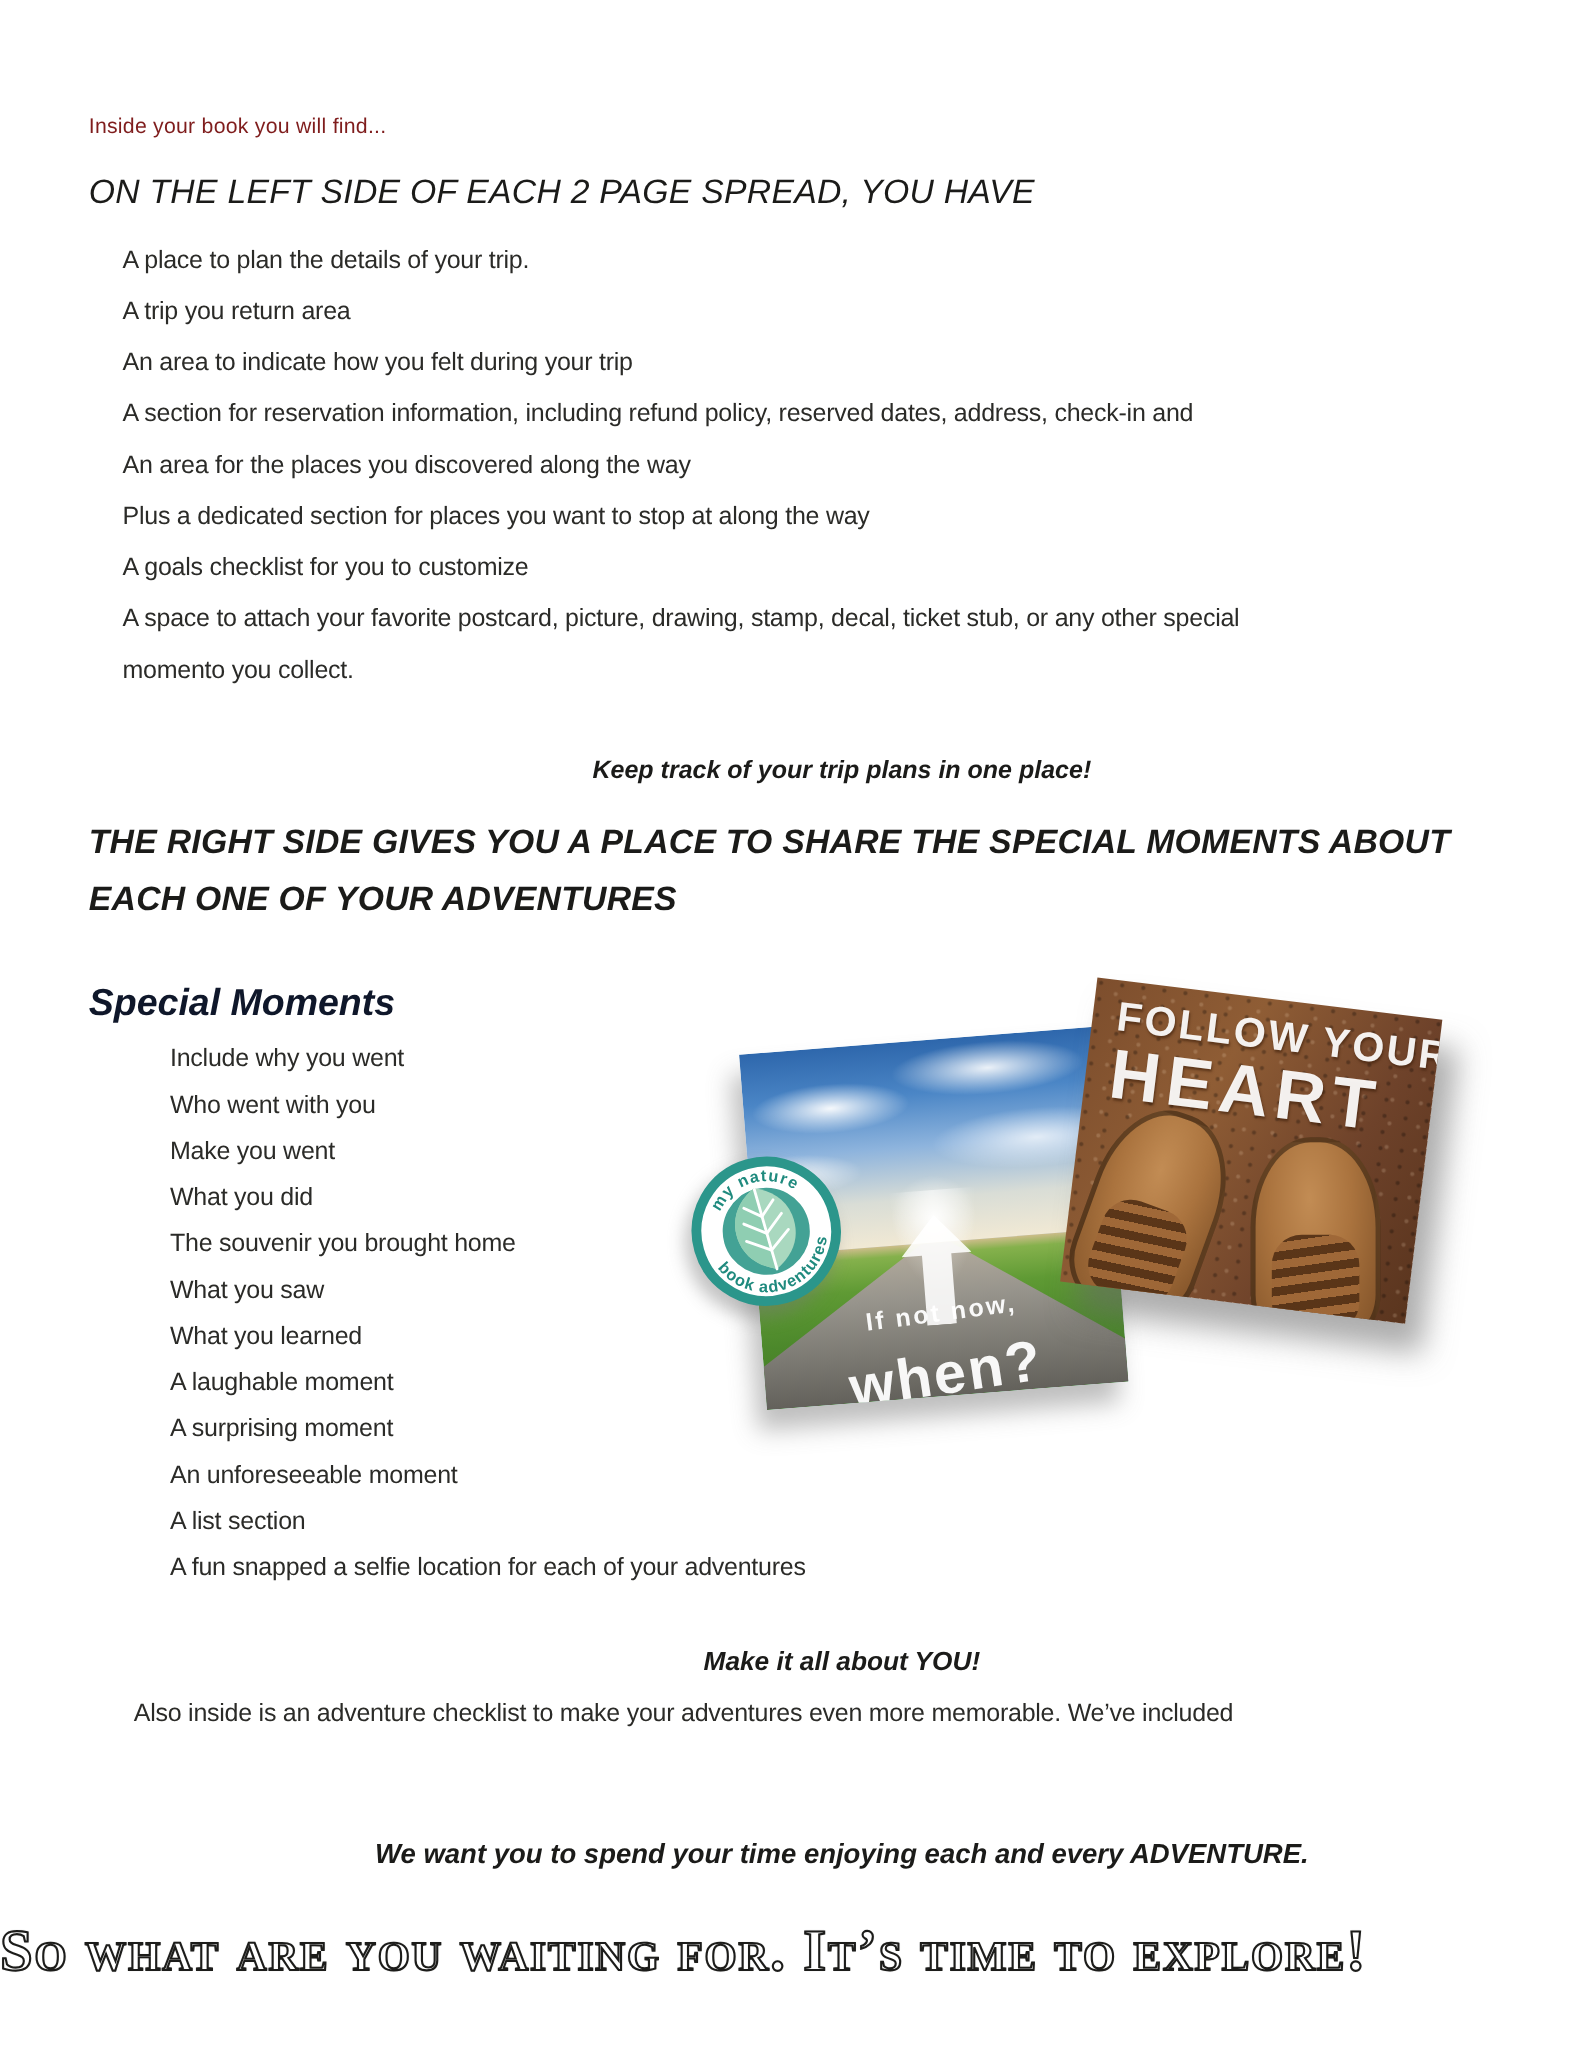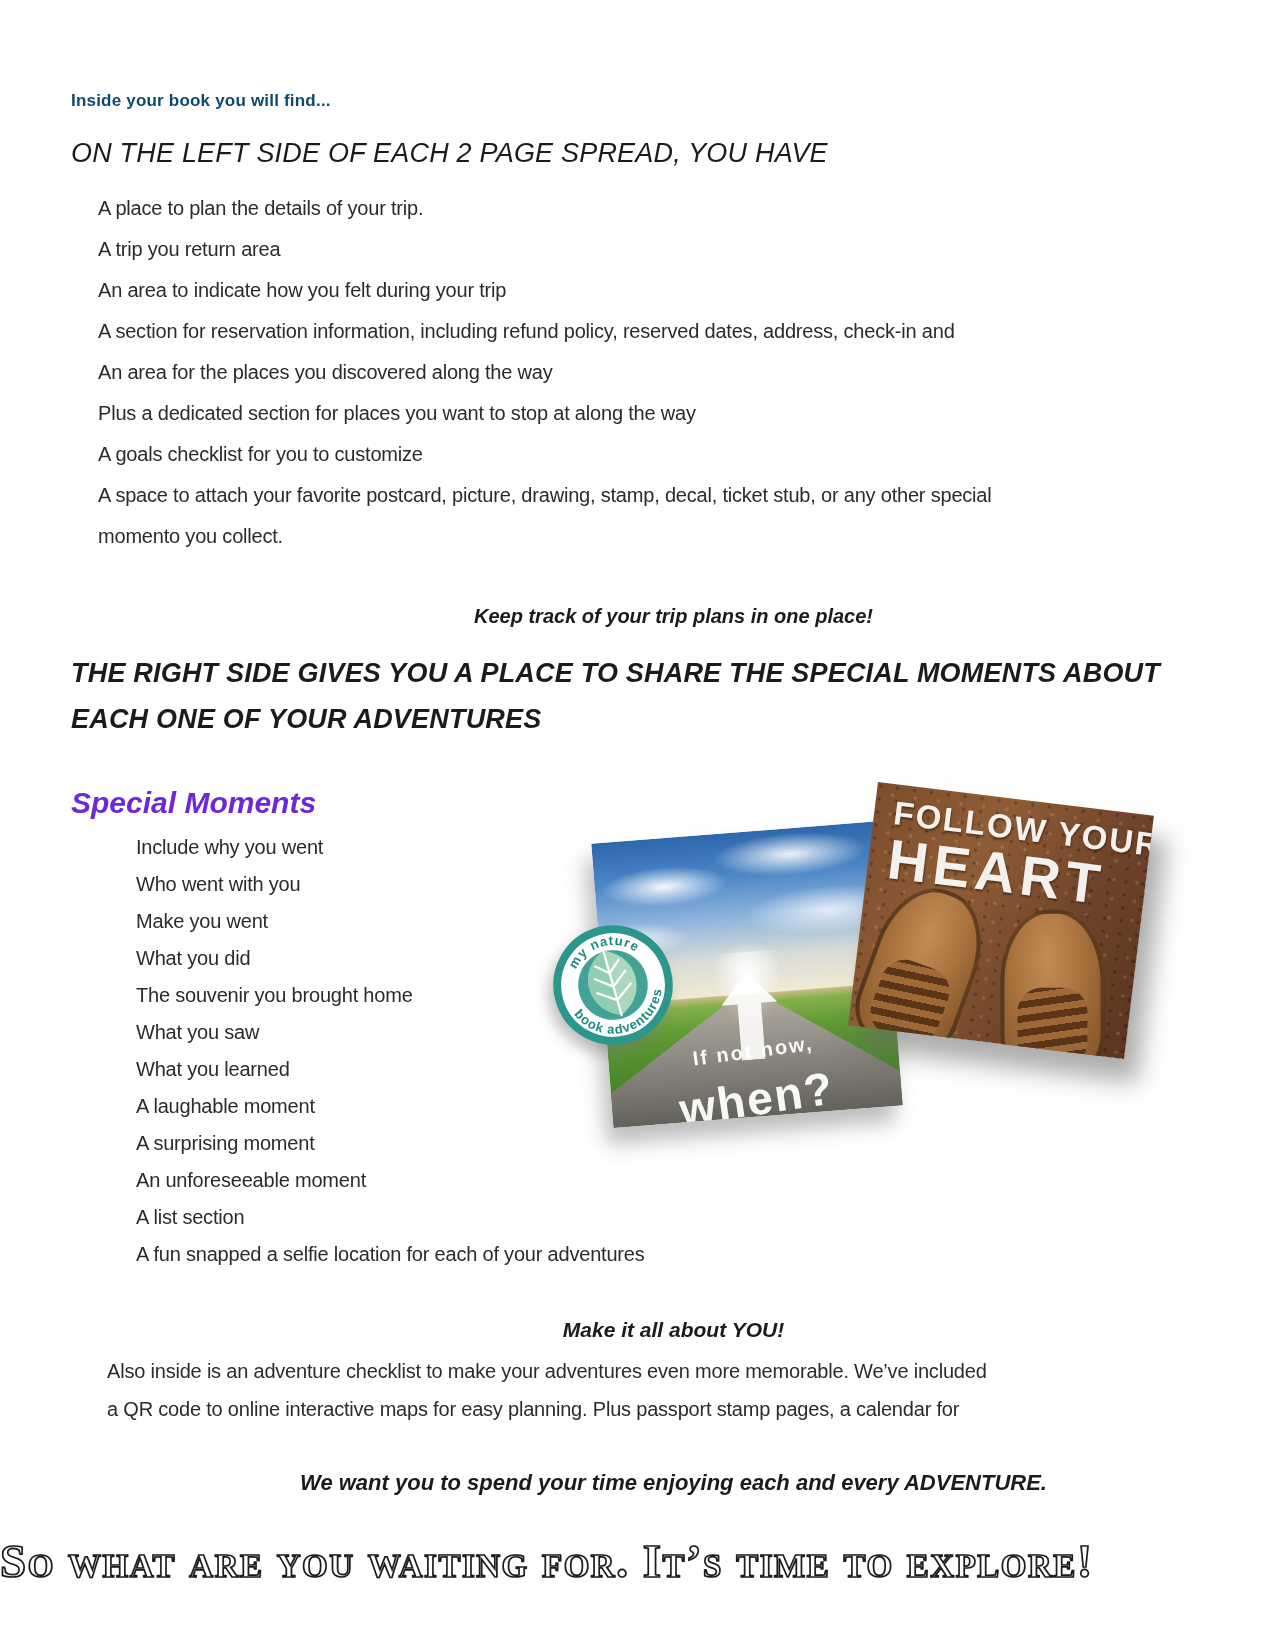--- a/index.html
+++ b/index.html
@@ -1,27 +1,27 @@
 <!DOCTYPE html>
 <html><head>
 <meta charset="utf-8">
 <style>
   html,body{margin:0;padding:0;background:#ffffff;}
   #page{position:relative;width:1275px;height:1650px;background:#ffffff;overflow:hidden;
         font-family:"Liberation Sans",sans-serif;color:#2b2b28;}
   .abs{position:absolute;}
   .nowrap{white-space:nowrap;}
 
-  .intro{left:71px;top:91px;font-size:17px;color:#0c4a6e;letter-spacing:.2px;font-weight:bold;}
+  .intro{left:71px;top:91px;font-size:17px;color:#7f1d1d;letter-spacing:.2px;}
   .h1{left:71px;top:138px;font-size:27px;font-weight:normal;font-style:italic;color:#1b1b19;letter-spacing:.2px;}
   .list-left{left:98px;top:188px;font-size:20px;line-height:41px;letter-spacing:-.2px;color:#2b2b28;}
   .centerline{left:0;width:1275px;text-align:center;font-weight:bold;font-style:italic;color:#1b1b19;padding-left:36px;}
   .keep{top:605px;font-size:20px;}
   .h2{left:71px;top:650px;font-size:27px;font-weight:bold;font-style:italic;color:#1b1b19;line-height:46px;letter-spacing:.2px;}
-  .sm-head{left:71px;top:786px;font-size:30px;font-weight:bold;font-style:italic;color:#6d28d9;}
+  .sm-head{left:71px;top:786px;font-size:30px;font-weight:bold;font-style:italic;color:#0f172a;}
   .list-sm{left:107px;top:829px;font-size:20px;line-height:37px;letter-spacing:-.2px;color:#2b2b28;margin-left:29px;}
   .make{top:1318px;font-size:21px;}
   .para{left:107px;top:1352px;font-size:20px;line-height:38px;letter-spacing:-.2px;color:#2b2b28;}
   .wewant{top:1470px;font-size:22px;}
   .cta{left:0;width:1092px;top:1534px;text-align:center;
        font-family:"Liberation Serif",serif;font-variant:small-caps;font-weight:bold;
        font-size:47px;letter-spacing:1.5px;color:#ffffff;
        -webkit-text-stroke:1.7px #1c1c1a;text-shadow:0 0 1px #1c1c1a,0 0 1px #1c1c1a;}
 
   
@@ -115,21 +115,20 @@
     <div class="nowrap">A surprising moment</div>
     <div class="nowrap">An unforeseeable moment</div>
     <div class="nowrap">A list section</div>
     <div class="nowrap">A fun snapped a selfie location for each of your adventures</div>
   </div>
 
   <div class="abs centerline make">Make it all about YOU!</div>
 
   <div class="abs para">
     <div class="nowrap">Also inside is an adventure checklist to make your adventures even more memorable. We’ve included</div>
-    <div class="nowrap">a QR code to online interactive maps for easy planning. Plus passport stamp pages, a calendar for</div>
   </div>
 
   <div class="abs centerline wewant">We want you to spend your time enjoying each and every ADVENTURE.</div>
 
   <div class="abs cta nowrap">So what are you waiting for. It’s time to explore!</div>
 
   <div class="photo road-photo">
     <div class="sky"></div>
     <div class="ground"></div>
     <div class="road-surface"></div>

